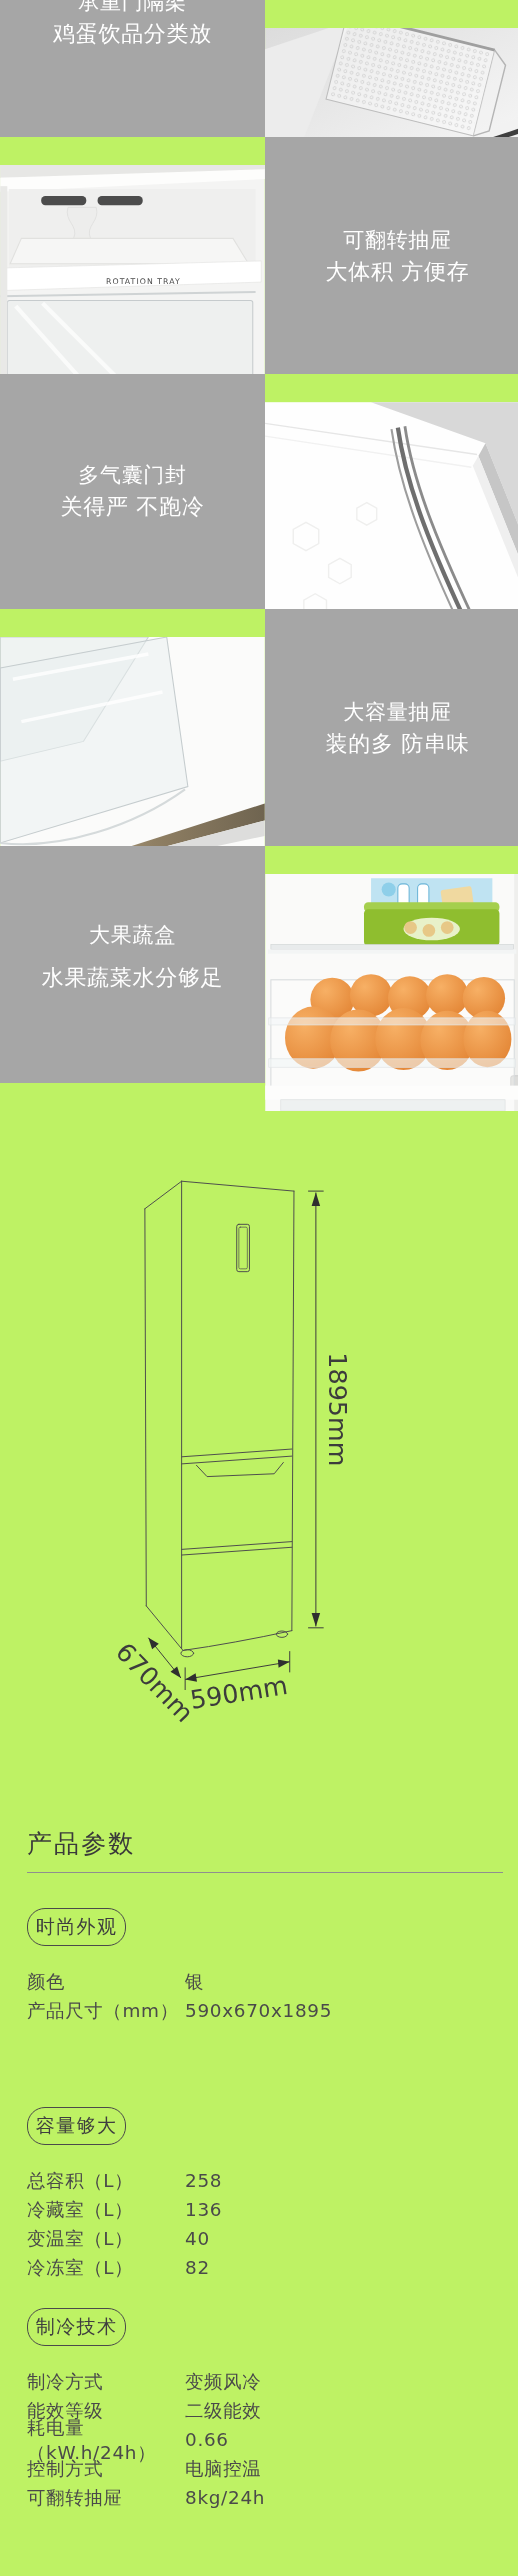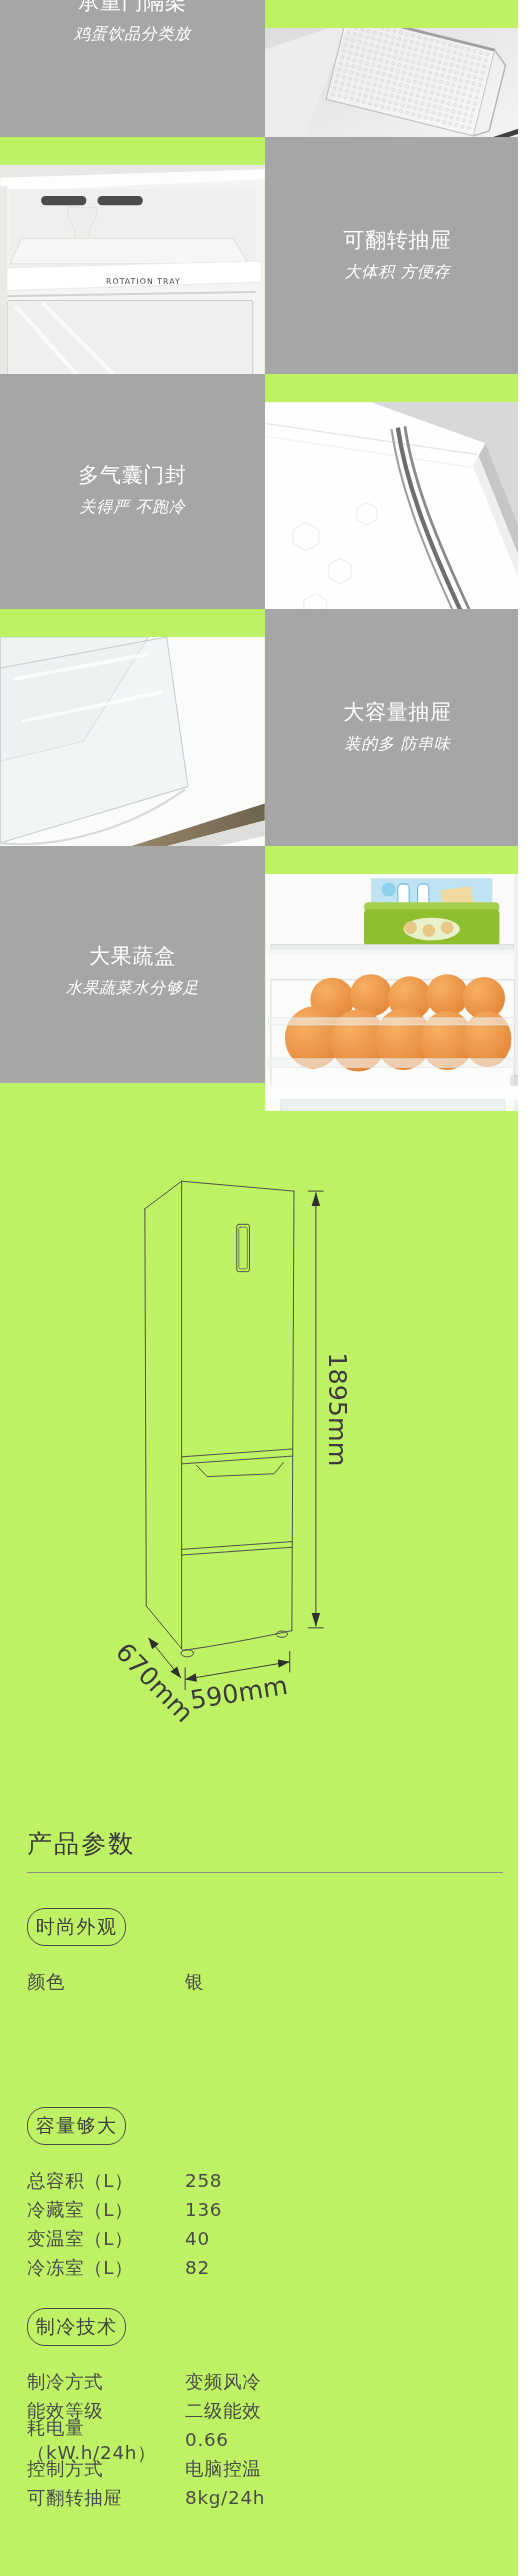--- a/index.html
+++ b/index.html
@@ -2,21 +2,21 @@
 <html style="font-size:11.3px"><head>
 <meta charset="utf-8">
 <style>
   html,body{margin:0;padding:0;background:#ffffff;}
   .page{position:relative;width:518px;height:2576px;background:#bef264;overflow:hidden;
         font-family:"DejaVu Sans",sans-serif;}
   .panel{position:absolute;width:265px;background:#a6a6a6;overflow:hidden;}
   .panel-text{position:absolute;left:0;width:265px;display:flex;flex-direction:column;
               align-items:center;color:#ffffff;text-align:center;}
   .pt-line1{font-size:21px;line-height:32px;letter-spacing:0.7px;}
-  .pt-line2{font-size:16px;line-height:32px;letter-spacing:0.7px;font-style:italic;}
+  .pt-line2{font-size:22px;line-height:32px;letter-spacing:0.7px;}
   .photo{position:absolute;overflow:hidden;margin-top:28px;}
   .photo svg{display:block;}
   
   .diagram{position:absolute;left:0;top:1102px;}
   .dim-label{font-family:"DejaVu Sans",sans-serif;fill:#3c3c3c;font-size:36px;}
   
   .spec-heading{position:absolute;left:27px;top:1827px;font-size:25px;color:#3a3a3a;
                 letter-spacing:2.1px;font-weight:400;}
   .spec-rule{position:absolute;left:27px;top:1872px;width:476px;height:0;
              border-top:0.7px solid #8f8f8f;}
@@ -136,21 +136,21 @@
     </svg>
   </div>
   <div class="panel" style="left:265px;top:609px;height:237px;">
     <div class="panel-text" style="top:87px;">
       <div class="pt-line1">大容量抽屉</div>
       <div class="pt-line2">装的多 防串味</div>
     </div>
   </div>
 
   <div class="panel" style="left:0;top:846px;height:237px;">
-    <div class="panel-text" style="top:94px;">
+    <div class="panel-text" style="top:73px;gap:11px;">
       <div class="pt-line1">大果蔬盒</div>
       <div class="pt-line2">水果蔬菜水分够足</div>
     </div>
   </div>
   <div class="photo" style="left:265px;top:846px;width:265px;height:237px;">
     <svg width="265" height="237" viewBox="0 0 375 336">
       <defs>
         <radialGradient id="og" cx="0.35" cy="0.3" r="0.9">
           <stop offset="0" stop-color="#f7b065"></stop>
             <stop offset="1" stop-color="#e07f2e"></stop>
@@ -244,20 +244,24 @@
   <div class="spec-heading">产品参数</div>
   <div class="spec-rule"></div>
 
   <div class="spec-section" style="top:1908px;">
     <div class="spec-badge">时尚外观</div>
     <div class="spec-rows">
       <div class="spec-row">
         <div class="spec-label">颜色</div>
         <div class="spec-value">银</div>
       </div>
+      <div class="spec-row">
+        <div class="spec-label">产品尺寸（mm）</div>
+        <div class="spec-value">590x670x1895</div>
+      </div>
     </div>
   </div>
 
   <div class="spec-section" style="top:2107px;">
     <div class="spec-badge">容量够大</div>
     <div class="spec-rows">
       <div class="spec-row">
         <div class="spec-label">总容积（L）</div>
         <div class="spec-value">258</div>
       </div>

